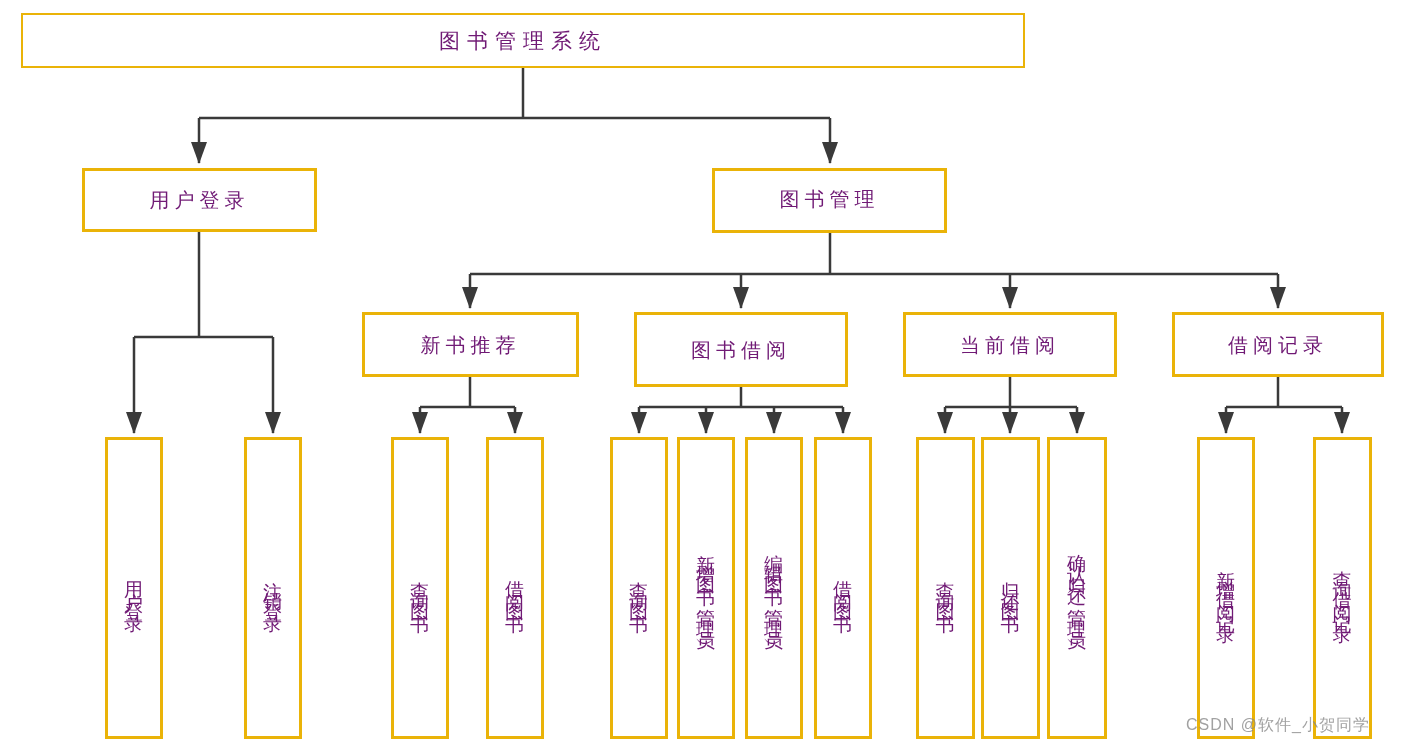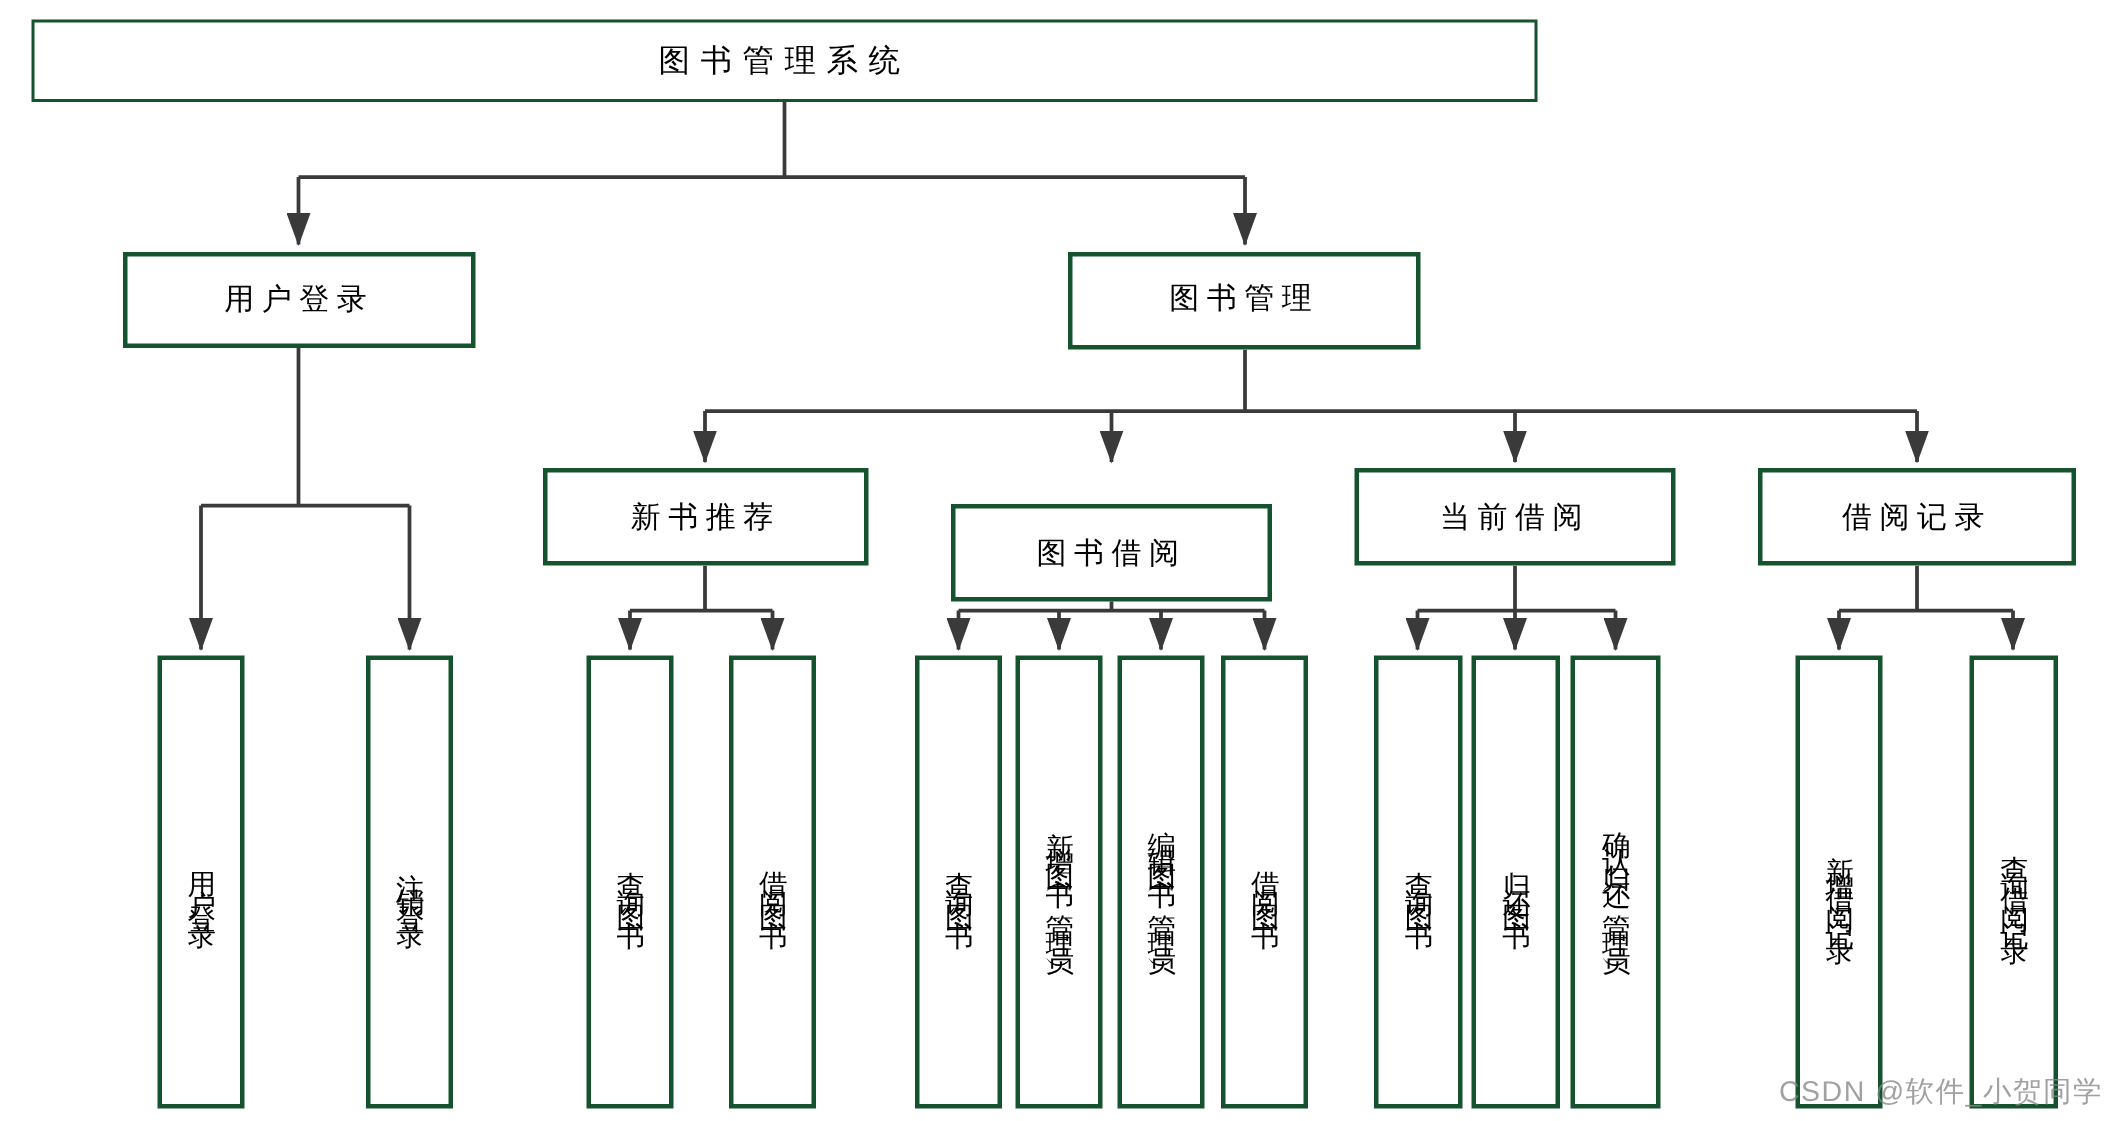--- a/index.html
+++ b/index.html
@@ -6,39 +6,39 @@
   html, body { background: #ffffff; }
   body {
     font-family: "Liberation Sans", "DejaVu Sans", sans-serif;
     width: 1405px; height: 747px; overflow: hidden;
   }
   .stage { position: relative; width: 1405px; height: 747px; background: #ffffff; }
   .connectors { position: absolute; left: 0; top: 0; width: 1405px; height: 747px; }
   .node {
     position: absolute;
     background: #ffffff;
-    border: 3px solid #14532d;
-    color: #000000;
+    border: 3px solid #eab308;
+    color: #701a75;
     display: flex;
     align-items: center;
     justify-content: center;
     line-height: 1;
   }
   .node.h { font-size: 20px; letter-spacing: 5px; }
   .node.top { border-width: 2px; font-size: 21px; letter-spacing: 7px; }
   .node.v {
     writing-mode: vertical-rl;
     text-orientation: mixed;
     font-size: 19px;
     letter-spacing: 11px;
   }
   .watermark {
     position: absolute;
     left: 1186px; top: 715px;
-    font-size: 19px;
+    font-size: 16px;
     color: rgba(135, 135, 135, 0.78);
     letter-spacing: 1px;
     white-space: nowrap;
     z-index: 5;
   }
 </style>
 </head>
 <body>
 
 <div class="stage">
@@ -107,21 +107,21 @@
   <div class="node h" style="left:82px; top:168px; width:235px; height:64px;">
     <span>用户登录</span>
   </div>
   <div class="node h" style="left:712px; top:168px; width:235px; height:65px;font-family:Liberation Mono, monospace;">
     <span>图书管理</span>
   </div>
 
   <div class="node h" style="left:362px; top:312px; width:217px; height:65px;">
     <span>新书推荐</span>
   </div>
-  <div class="node h" style="left:634px; top:312px; width:214px; height:65px;margin-top:24px;">
+  <div class="node h" style="left:634px; top:312px; width:214px; height:75px;">
     <span>图书借阅</span>
   </div>
   <div class="node h" style="left:1172px; top:312px; width:212px; height:65px;">
     <span>借阅记录</span>
   </div>
   <div class="node h" style="left:903px; top:312px; width:214px; height:65px;">
     <span>当前借阅</span>
   </div>
 
   <div class="node v" style="left:105px; top:437px; width:58px; height:302px;">

